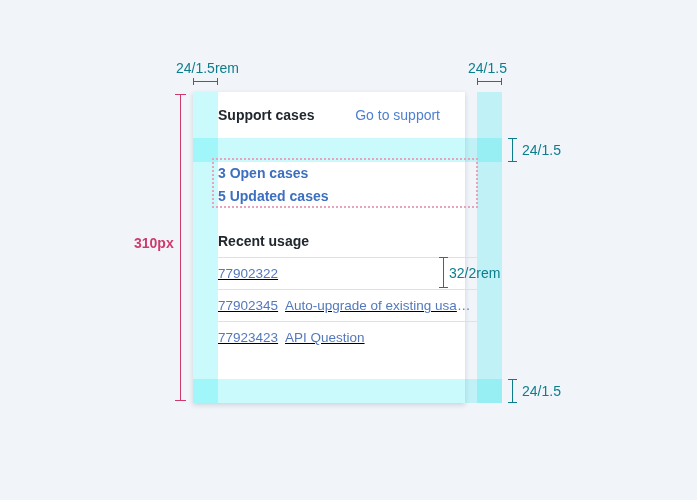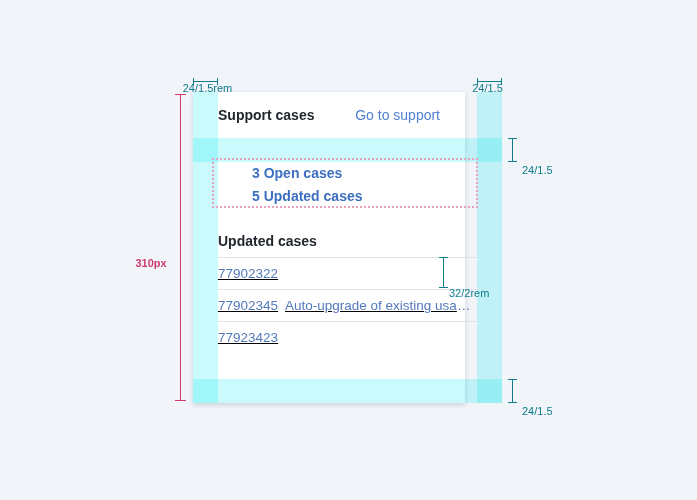--- a/index.html
+++ b/index.html
@@ -48,42 +48,41 @@
   }
   .dashed-box {
     position: absolute; left: 19px; top: 66px;
     width: 266px; height: 50px;
     border: 2px dotted var(--dash_pink);
     padding: 2px 0 0 4px;
   }
   .summary-link {
     display: block;
     font-size: 14px; font-weight: 700; color: var(--summary_blue);
-    line-height: 23px; text-decoration: none; cursor: pointer; padding-left: 34px;
+    line-height: 23px; text-decoration: none; cursor: pointer;
   }
   .recent-title {
     position: absolute; left: 25px; top: 141px;
     font-size: 14px; font-weight: 700; color: var(--heading);
   }
   .rows { position: absolute; left: 25px; top: 165px; width: 259px; text-decoration: underline; }
   .case-row {
     display: flex; align-items: center;
     height: 32px;
     border-top: 1px solid var(--separator);
     font-size: 13.5px; color: var(--row_blue);
     cursor: pointer; white-space: nowrap; overflow: hidden;
   }
   .case-id { width: 67px; flex: 0 0 67px; }
   .case-desc { flex: 1; overflow: hidden; text-overflow: ellipsis; }
   
   .ann-label {
     position: absolute;
-    font-size: 11px; color: var(--teal);
+    font-size: 14px; color: var(--teal);
     line-height: 14px;
-    margin-top: 20px;
   }
   .ann-label.centered { text-align: center; }
   .ann-label.pink { color: var(--pink); text-align: center; font-weight: bold; }
   .bracket-h {
     position: absolute; height: 7px;
     border-left: 1px solid var(--teal);
     border-right: 1px solid var(--teal);
   }
   .bracket-h::before {
     content: ""; position: absolute;
@@ -114,32 +113,33 @@
     <div class="hl band-bottom"></div>
 
     <div class="card-title">Support cases</div>
     <a class="card-link">Go to support</a>
 
     <div class="dashed-box">
       <a class="summary-link">3 Open cases</a>
       <a class="summary-link">5 Updated cases</a>
     </div>
 
-    <div class="recent-title">Updated cases</div>
+    <div class="recent-title">Recent usage</div>
 
     <div class="rows">
       <div class="case-row">
         <span class="case-id">77902322</span>
       </div>
       <div class="case-row">
         <span class="case-id">77902345</span>
         <span class="case-desc">Auto-upgrade of existing usage ...</span>
       </div>
       <div class="case-row">
         <span class="case-id">77923423</span>
+        <span class="case-desc">API Question</span>
       </div>
     </div>
   </div>
 
   <div class="ann-label centered" style="left:160px; top:61px; width:95px;">24/1.5rem</div>
   <div class="bracket-h" style="left:193px; top:78px; width:25px;"></div>
 
   <div class="ann-label centered" style="left:440px; top:61px; width:95px;">24/1.5</div>
   <div class="bracket-h" style="left:477px; top:78px; width:25px;"></div>
 

